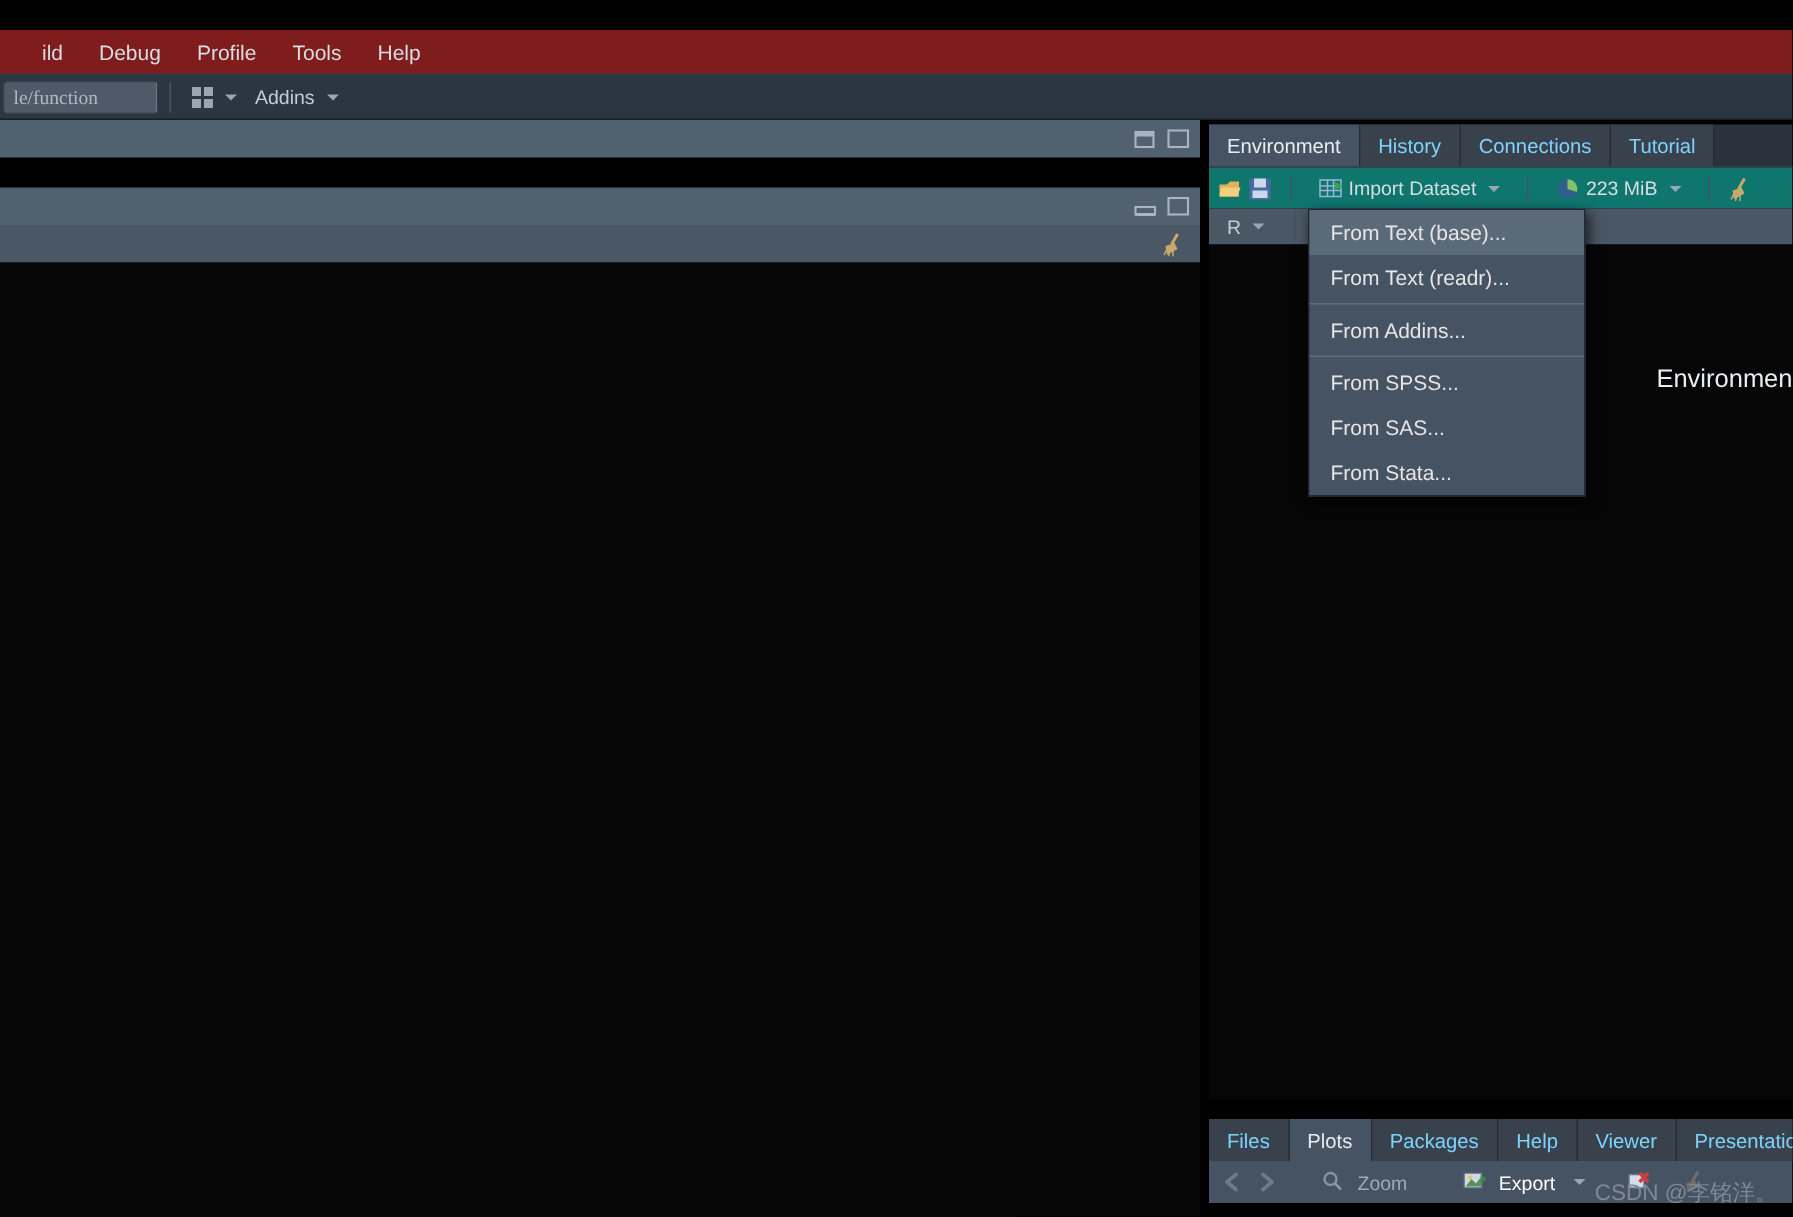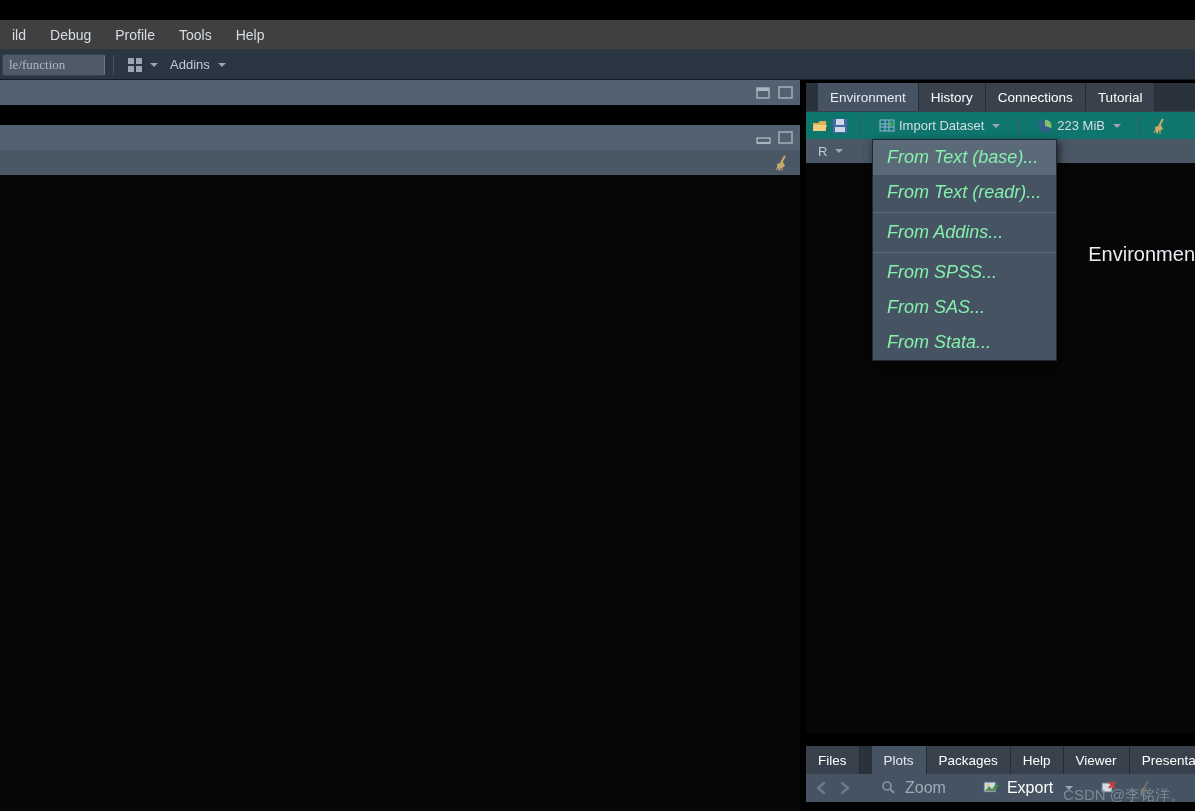--- a/index.html
+++ b/index.html
@@ -10,24 +10,24 @@
     background: #000;
     color: #cfd8dc;
     user-select: none;
   }
   .topbar {
     height: 20px;
     background: #000;
   }
   .menubar {
     height: 30px;
-    background: #404040;
+    background: #7f1d1d;
     display: flex;
     align-items: center;
-    padding-left: 0;
+    padding-left: 16px;
     padding-right: 10px;
     border-bottom: 1px solid #2d3a46;
   }
   .menubar-item {
     padding: 4px 12px;
     color: #d7dde3;
     font-size: 14px;
     cursor: default;
   }
   .toolbar2 {
@@ -116,31 +116,30 @@
   }
   .tabs {
     display:flex;
     background:#2a323b;
     height: 28px;
     align-items: stretch;
     margin-top: 3px;
   }
   .tab {
     padding: 5px 12px;
-    color:#ffffff;
+    color:#7dd3fc;
     background:#39424c;
     border-right:1px solid #252c34;
     font-size: 13.5px;
     display:flex;align-items:center;
     cursor:default;
   }
   .tab.active {
     background:#455362;
     color:#e6ecf1;
-    margin-left:12px;
   }
   .env-toolbar {
     height: 28px;
     background:#0f766e;
     display:flex; align-items:center;
     padding:0 6px; gap:4px;
     border-top:1px solid #36414d;
   }
   .env-toolbar .sep { height:18px; }
   .env-subbar {
@@ -153,38 +152,37 @@
   .ico16 { width:16px;height:16px;display:inline-block; }
   .imp-label { color:#d6dde3; font-size:13px; }
   .mem-label { color:#d6dde3; font-size:13px; }
   .env-body {
     flex:1; background:#060606;
     position:relative;
     overflow:hidden;
   }
   .env-text {
     position:absolute; top: 80px; right: 0;
-    color:#e8edf2; font-size:20px;
+    color:#e8edf2; font-size:17px;
     white-space: nowrap;
   }
   .dropdown {
     position:absolute;
     left: 66px; top: 0px;
     width: 185px;
     background:#455362;
     border:1px solid #202833;
     box-shadow: 2px 3px 8px rgba(0,0,0,0.7);
     z-index: 100;
   }
   .dropdown-item {
     padding: 7px 14px;
-    color:#86efac;
-    font-size: 18px;
+    color:#e5e5e5;
+    font-size: 14px;
     cursor:default;
-    font-style:italic;
   }
   .dropdown-item.hover {
     background:#5a6a79;
   }
   .dropdown-sep {
     height:1px; background:#5e6c7b; margin: 2px 0;
   }
   .bottom-right {
     height: 68px;
     margin-top: 10px;
@@ -193,21 +191,21 @@
   .plots-toolbar {
     height: 28px;
     background:#455362;
     display:flex; align-items:center; gap:2px;
     padding:0 6px;
   }
   .plots-toolbar .sep { height:18px; }
   .arrow-btn {
     width:20px;height:20px;display:inline-flex;align-items:center;justify-content:center;
   }
-  .zoom-lbl, .export-lbl { color:#9eabb8; font-size:16px; padding:0 4px;}
+  .zoom-lbl, .export-lbl { color:#9eabb8; font-size:13px; padding:0 4px;}
   .export-lbl { color:#ffffff; }
   .watermark {
     position:absolute;
     right: 10px; bottom: 6px;
     color:#7d8a96;
     font-size: 15px;
     z-index: 500;
     pointer-events: none;
   }
 </style>

